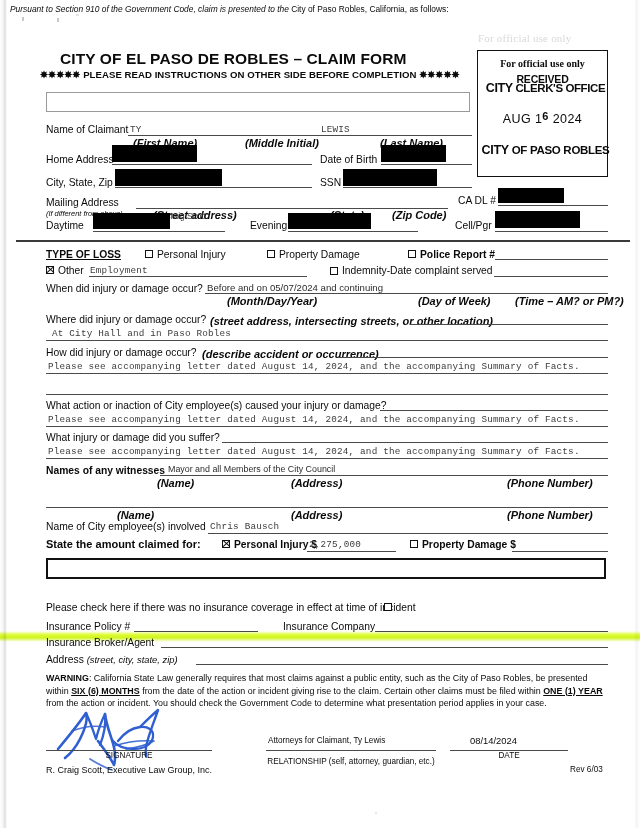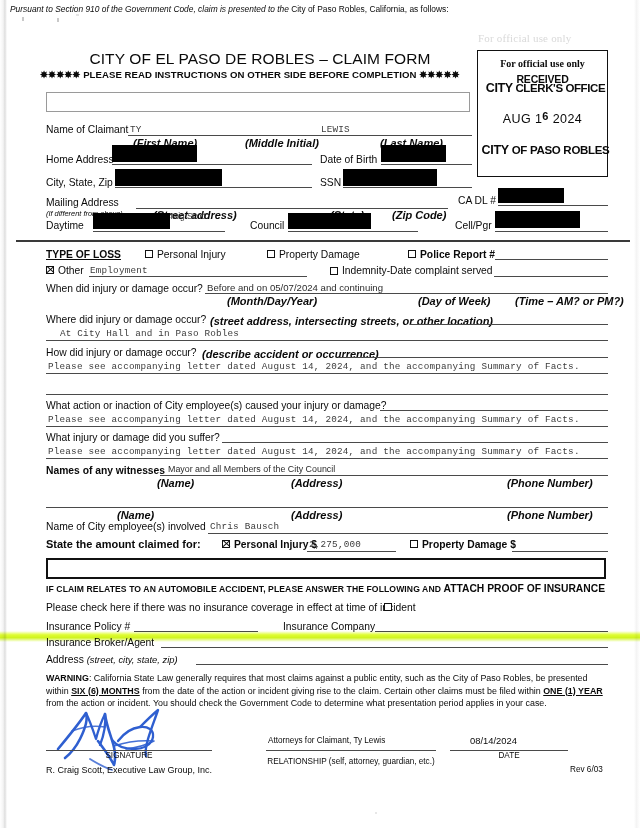--- a/index.html
+++ b/index.html
@@ -35,23 +35,23 @@
     font-size: 11px;
     letter-spacing: .2px;
     user-select: none;
   }
   .speck { position:absolute; background:#c9c9c9; }
 
   
   .form-title {
     position: absolute;
     left: 60px; top: 50px; width: 400px;
-    text-align: center;
+    text-align: left;
     font-size: 15.5px;
-    font-weight: normal;
+    font-weight: bold;
     letter-spacing: .1px;
   }
   .form-subtitle {
     position: absolute;
     left: 40px; top: 69px; width: 440px;
     text-align: left;
     font-size: 9.6px;
     font-weight: bold;
     letter-spacing: .05px;
   }
@@ -232,21 +232,21 @@
   <div class="ital" style="left:392px;top:209px;">(Zip Code)</div>
 
   <div class="lbl" style="left:458px;top:195px;">CA DL #</div>
   <div class="redact" style="left:498px;top:188px;width:66px;height:15px;"></div>
   <div class="rule" style="left:498px;top:205px;width:110px;"></div>
 
   <div class="hand" style="left:106px;top:211px;font-size:8.4px;">For Attorney R. Craig Scott:</div>
   <div class="lbl" style="left:46px;top:220px;">Daytime</div>
   <div class="redact" style="left:93px;top:213px;width:77px;height:16px;"></div>
   <div class="rule" style="left:93px;top:231px;width:132px;"></div>
-  <div class="lbl" style="left:250px;top:220px;">Council</div>
+  <div class="lbl" style="left:250px;top:220px;">Evening</div>
   <div class="redact" style="left:288px;top:213px;width:83px;height:16px;"></div>
   <div class="rule" style="left:288px;top:231px;width:130px;"></div>
   <div class="lbl" style="left:455px;top:220px;">Cell/Pgr</div>
   <div class="redact" style="left:495px;top:211px;width:85px;height:17px;"></div>
   <div class="rule" style="left:495px;top:231px;width:113px;"></div>
 
   <div class="thickline" style="left:16px;top:240px;width:614px;"></div>
 
   <div class="lbl-b" style="left:46px;top:249px;text-decoration:underline;">TYPE OF LOSS</div>
   <div class="cbox" style="left:145px;top:250px;"></div>
@@ -268,21 +268,21 @@
   <div class="lbl" style="left:46px;top:283px;">When did injury or damage occur?</div>
   <div class="hand" style="left:207px;top:282px;">Before and on 05/07/2024 and continuing</div>
   <div class="rule" style="left:205px;top:293px;width:403px;"></div>
   <div class="ital" style="left:227px;top:295px;">(Month/Day/Year)</div>
   <div class="ital" style="left:418px;top:295px;">(Day of Week)</div>
   <div class="ital" style="left:515px;top:295px;">(Time – AM? or PM?)</div>
 
   <div class="lbl" style="left:46px;top:314px;">Where did injury or damage occur?</div>
   <div class="ital" style="left:210px;top:315px;">(street address, intersecting streets, or other location)</div>
   <div class="rule" style="left:410px;top:324px;width:198px;"></div>
-  <div class="typed" style="left:60px;top:328px;">At City Hall and in Paso Robles</div>
+  <div class="typed" style="left:52px;top:328px;">At City Hall and in Paso Robles</div>
   <div class="rule" style="left:46px;top:340px;width:562px;"></div>
 
   <div class="lbl" style="left:46px;top:347px;">How did injury or damage occur?</div>
   <div class="ital" style="left:202px;top:348px;">(describe accident or occurrence)</div>
   <div class="rule" style="left:338px;top:357px;width:270px;"></div>
   <div class="typed" style="left:48px;top:361px;">Please see accompanying letter dated August 14, 2024, and the accompanying Summary of Facts.</div>
   <div class="rule" style="left:46px;top:373px;width:562px;"></div>
   <div class="rule" style="left:46px;top:394px;width:562px;"></div>
 
   <div class="lbl" style="left:46px;top:400px;">What action or inaction of City employee(s) caused your injury or damage?</div>
@@ -315,23 +315,20 @@
   <div class="cbox checked" style="left:222px;top:540px;"></div>
   <div class="lbl-b" style="left:234px;top:539px;">Personal Injury $</div>
   <div class="typed" style="left:309px;top:539px;">2,275,000</div>
   <div class="rule" style="left:307px;top:551px;width:89px;"></div>
   <div class="cbox" style="left:410px;top:540px;"></div>
   <div class="lbl-b" style="left:422px;top:539px;">Property Damage $</div>
   <div class="rule" style="left:512px;top:551px;width:96px;"></div>
 
   <div class="note-box"></div>
 
-  <div class="lbl" style="left:46px;top:583px;font-size:8.6px;">
-    <span style="font-weight:bold;letter-spacing:.1px;">IF CLAIM RELATES TO AN AUTOMOBILE ACCIDENT, PLEASE ANSWER THE FOLLOWING AND </span><span style="font-weight:bold;font-size:10.3px;">ATTACH PROOF OF INSURANCE</span>
-  </div>
 
   <div class="lbl" style="left:46px;top:602px;">Please check here if there was no insurance coverage in effect at time of incident</div>
   <div class="cbox" style="left:384px;top:603px;"></div>
 
   <div class="lbl" style="left:46px;top:621px;">Insurance Policy #</div>
   <div class="rule" style="left:134px;top:631px;width:124px;"></div>
   <div class="lbl" style="left:283px;top:621px;">Insurance Company</div>
   <div class="rule" style="left:375px;top:631px;width:233px;"></div>
 
   <div class="lbl" style="left:46px;top:637px;">Insurance Broker/Agent</div>

